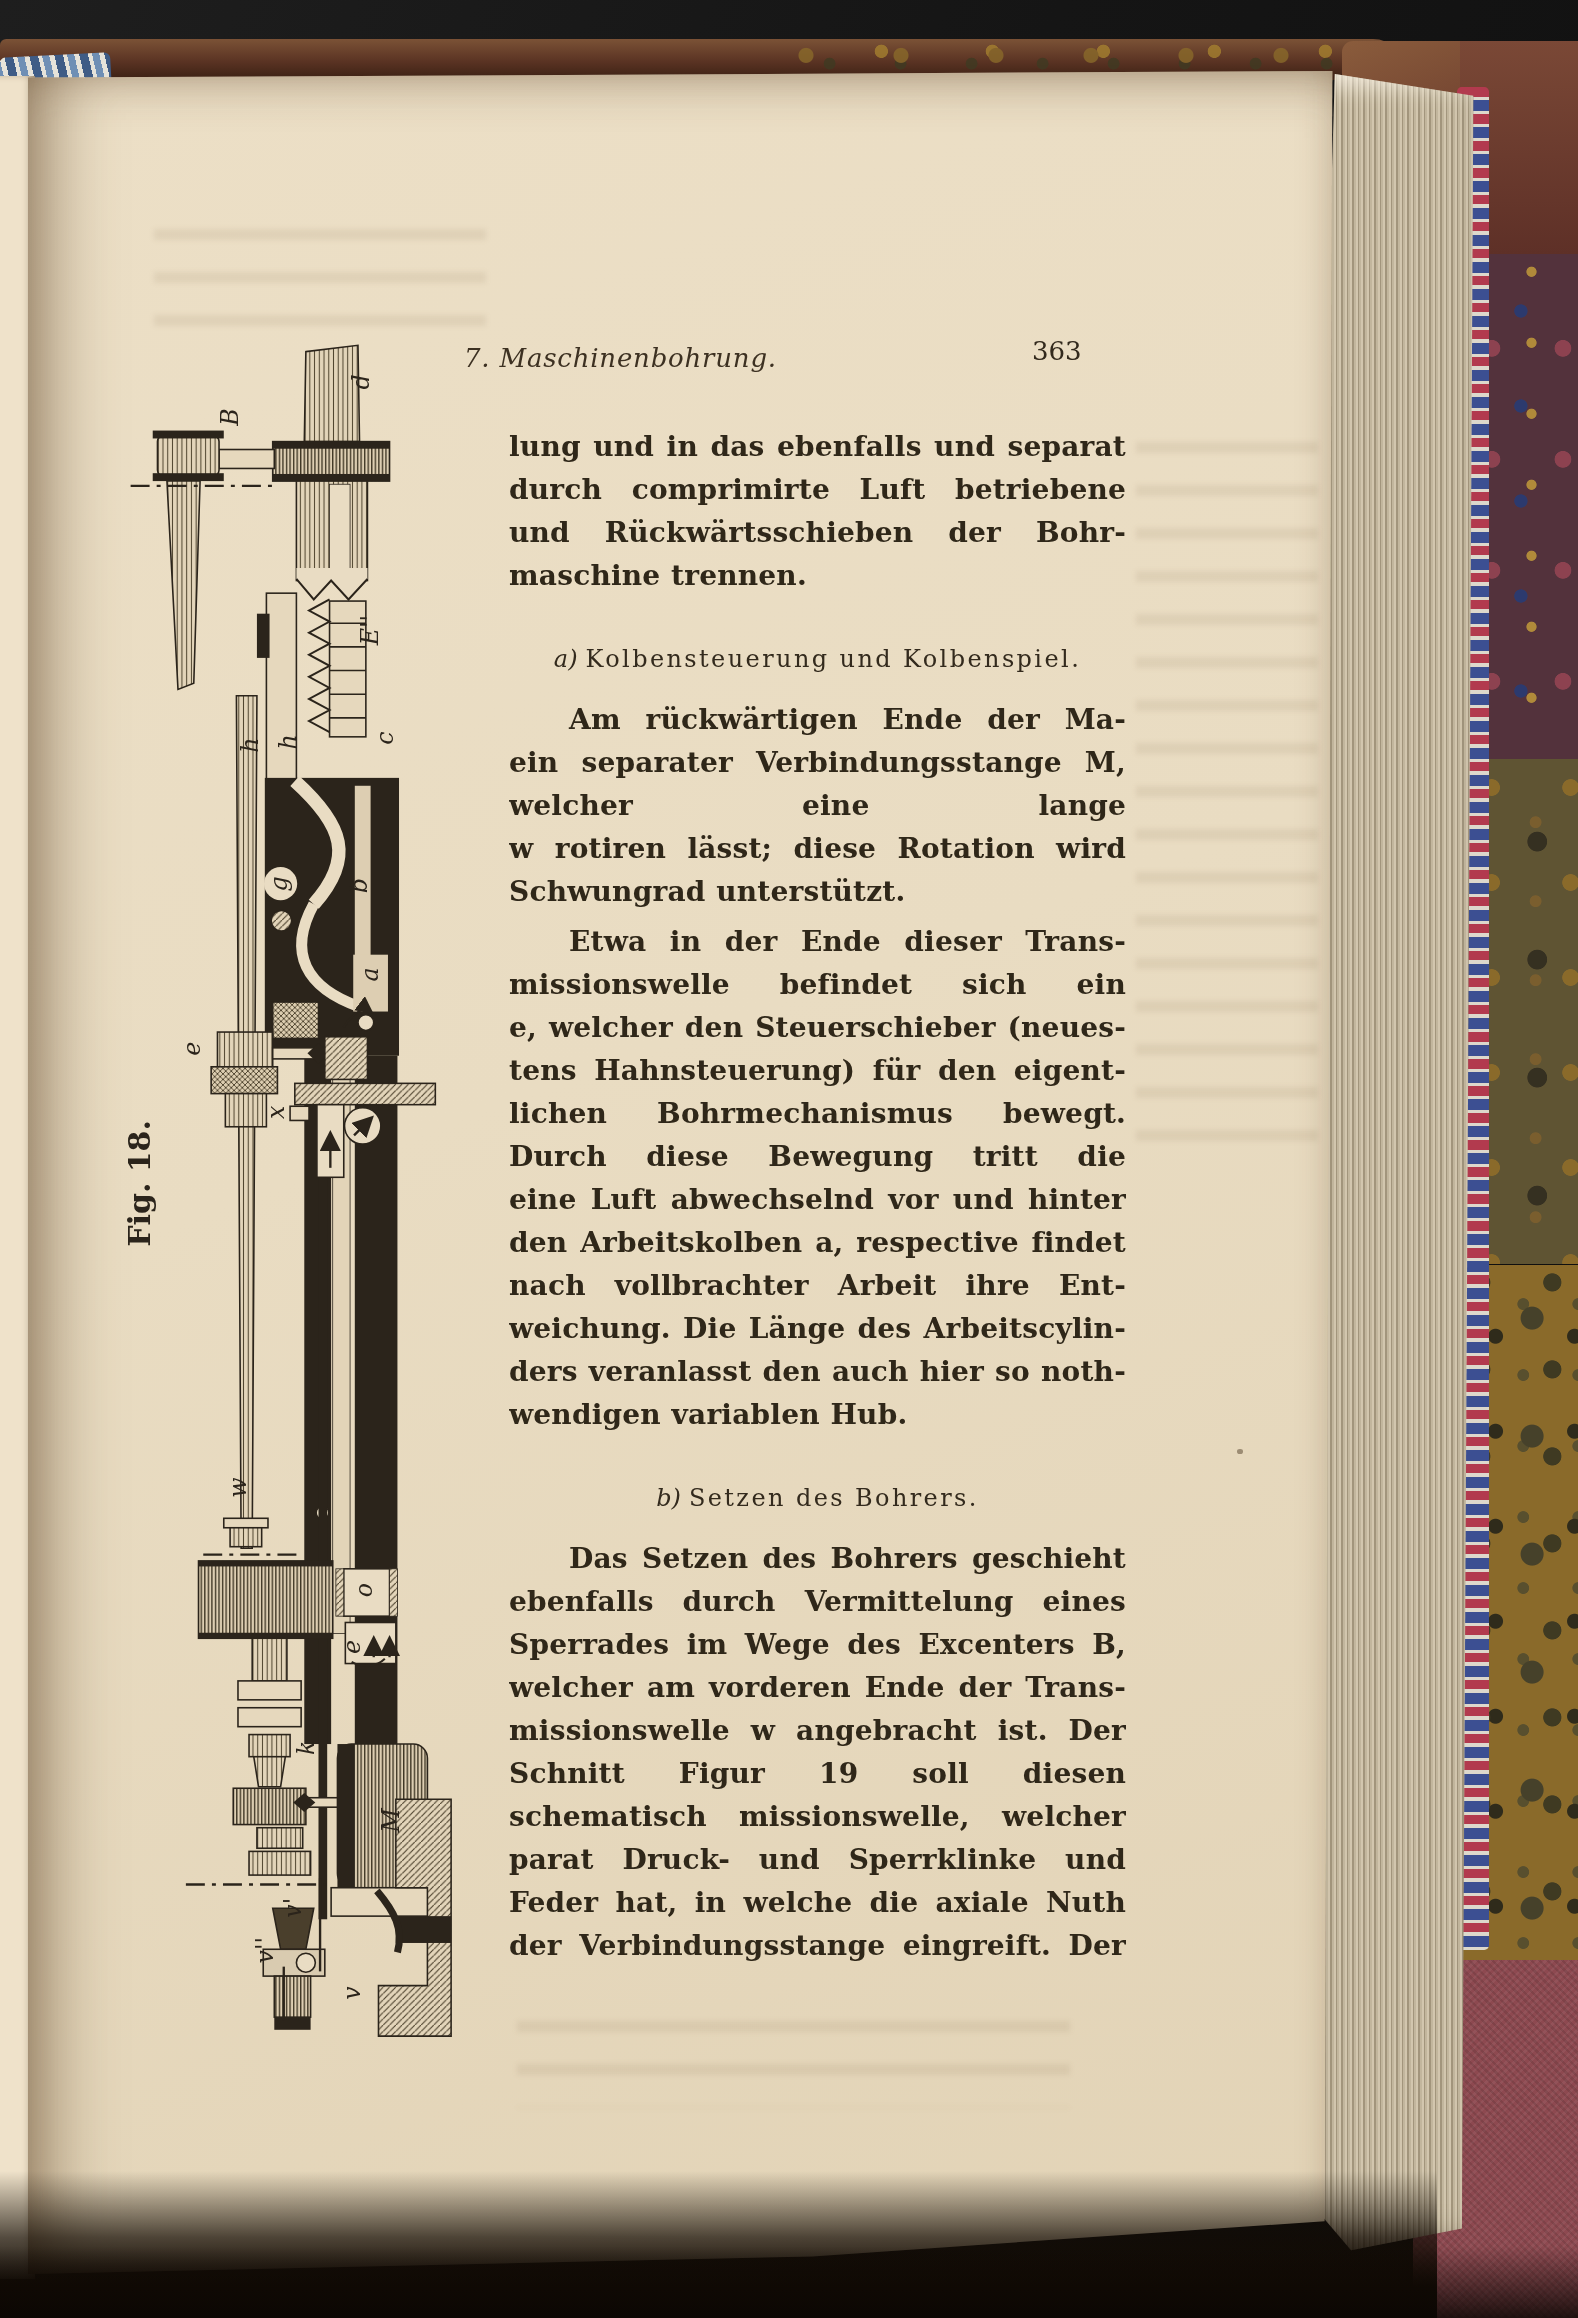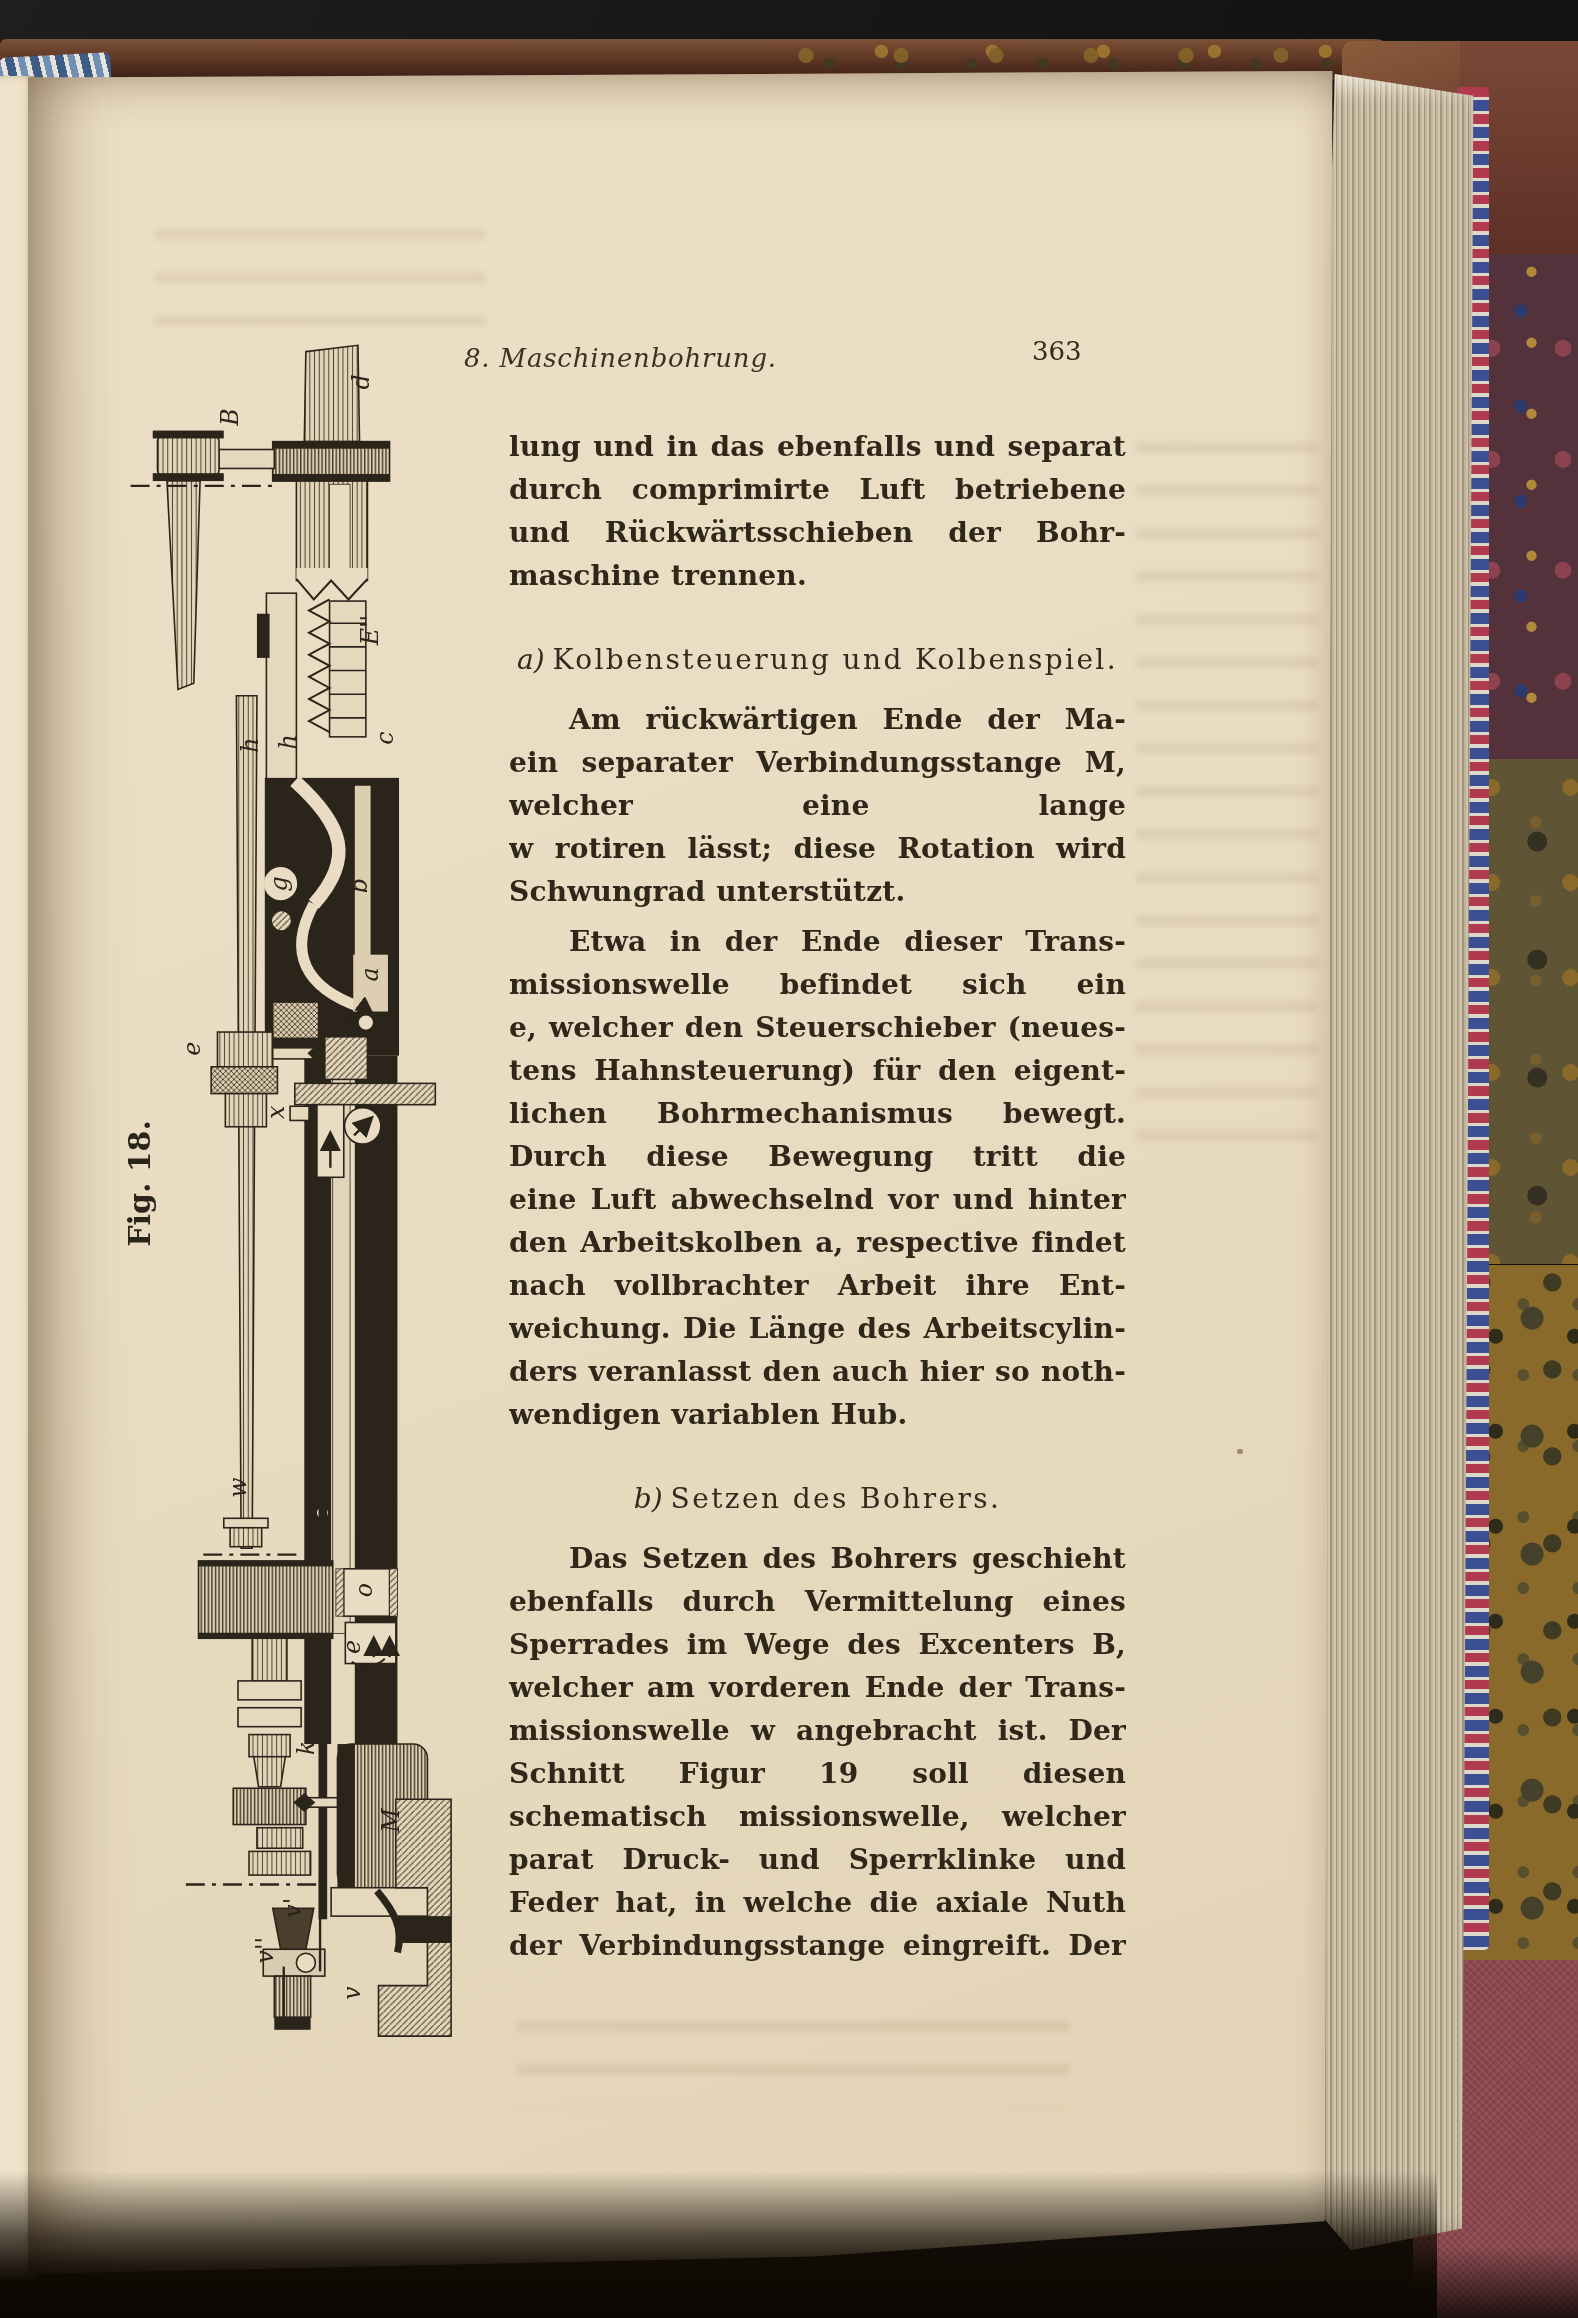--- a/index.html
+++ b/index.html
@@ -72,21 +72,21 @@
   .speck{position:absolute;width:5.5px;height:4.7px;border-radius:50%;background:#6a5a42;opacity:.6;}
 
   .running-title{position:absolute;left:436px;top:272px;font-style:italic;font-size:26px;color:#3d3122;letter-spacing:0.8px;}
   .page-num{position:absolute;left:1004px;top:265px;font-size:26px;color:#332a1d;}
 
   .text-col{position:absolute;left:481px;top:354px;width:617px;color:#2f2719;
     font-size:28px;line-height:43px;}
   .line{text-align:justify;text-align-last:justify;height:43px;overflow:hidden;letter-spacing:0.2px;word-spacing:0.8px;}
   .line.end{text-align-last:left;}
   .line.indent{text-indent:60px;}
-  .blk-heading{text-align:center;font-size:28px;letter-spacing:2.4px;margin-top:41px;margin-bottom:17.4px;height:43px;line-height:43px;color:#332a1d;}
+  .blk-heading{text-align:center;font-size:24px;letter-spacing:2.4px;margin-top:41px;margin-bottom:17.4px;height:43px;line-height:43px;color:#332a1d;}
   .blk-heading .h-prefix{font-style:italic;letter-spacing:0;margin-right:8px;}
   .blk-para{margin:0 0 6.3px 0;font-weight:bold;}
 
   svg text{font-family:"DejaVu Serif",serif;}
 </style>
 </head>
 <body>
 
 <div class="stage">
 
@@ -103,21 +103,21 @@
   <div class="abs marble-strip"></div>
   <div class="abs fore-edge"></div>
   <div class="abs sliver"></div>
 
   <div class="abs page">
     <div class="ghost" style="left:1108px;top:371px;width:182px;height:711px;"></div>
     <div class="ghost" style="left:126px;top:158px;width:332px;height:126px;"></div>
     <div class="ghost" style="left:489px;top:1950px;width:553px;height:87px;"></div>
     <div class="speck" style="left:1209px;top:1378px;"></div>
 
-    <div class="running-title">8. Maschinenbohrung.</div>
+    <div class="running-title">7. Maschinenbohrung.</div>
     <div class="page-num">363</div>
 
     <div class="text-col">
         <div class="blk-para">
           <div class="line">lung und in das ebenfalls und separat</div>
           <div class="line">durch comprimirte Luft betriebene Vor-</div>
           <div class="line">und Rückwärtsschieben der Bohr-</div>
           <div class="line end">maschine trennen.</div>
         </div>
         <div class="blk-heading"><span class="h-prefix">a)</span>Kolbensteuerung und Kolbenspiel.</div>

